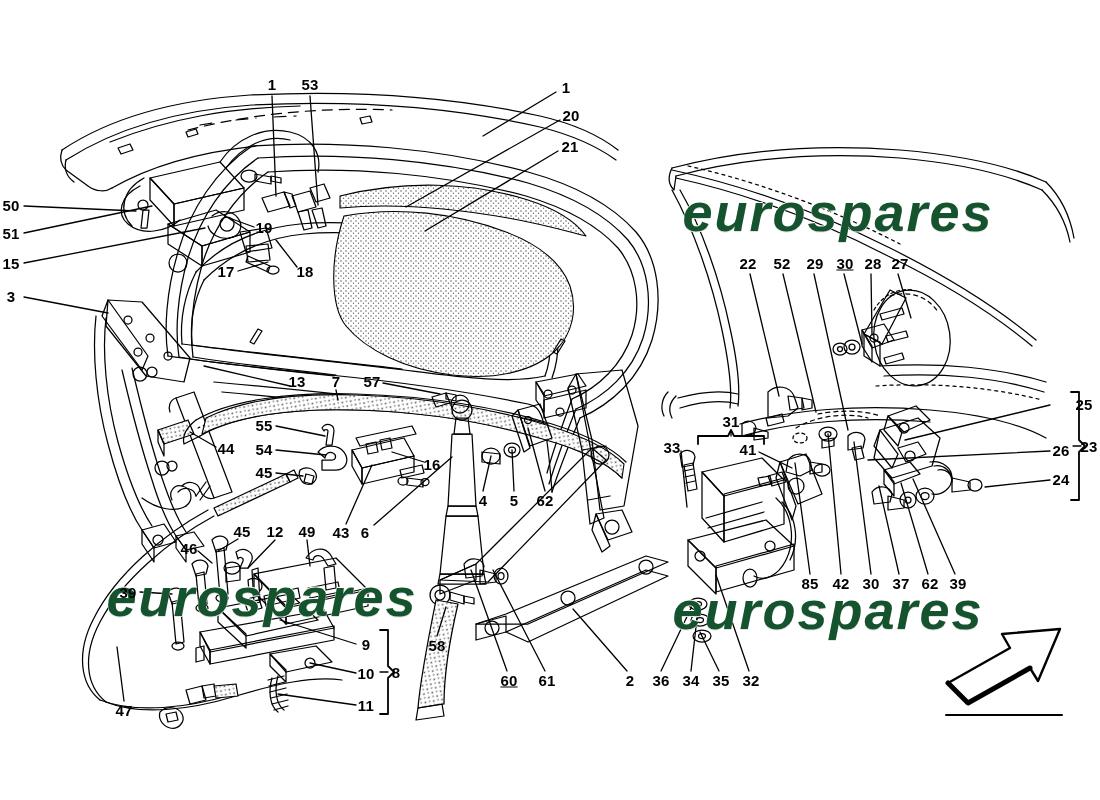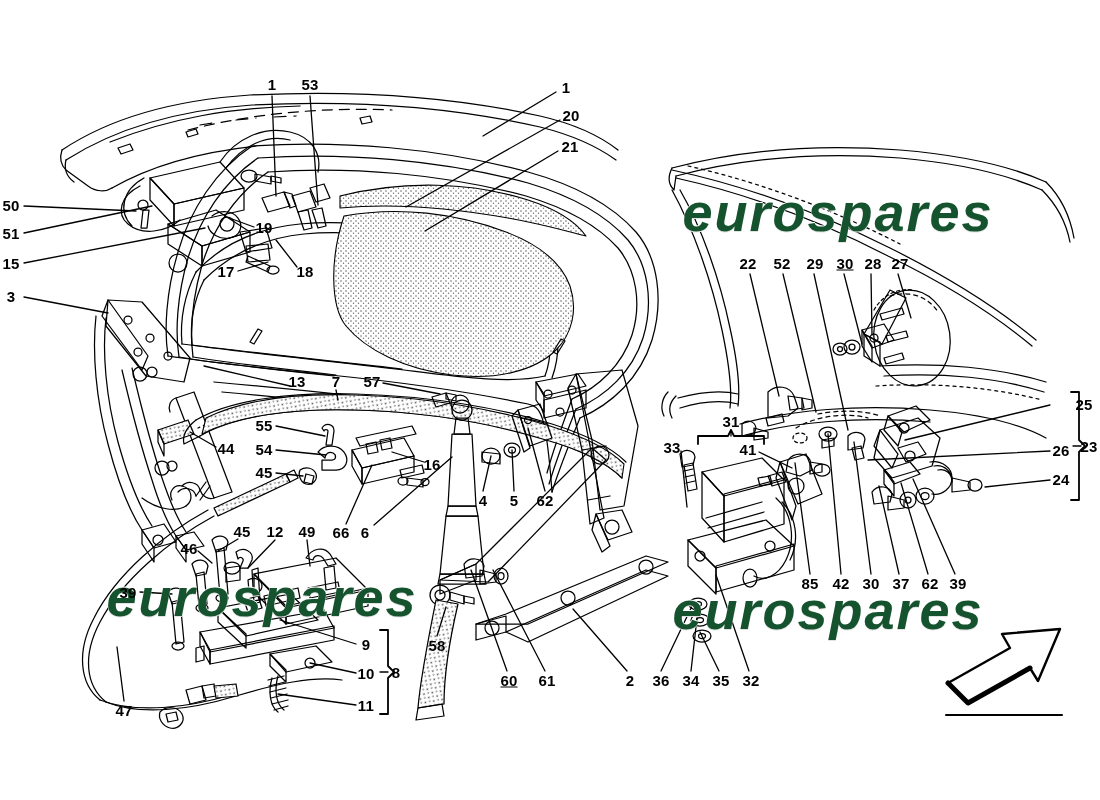--- a/index.html
+++ b/index.html
@@ -567,21 +567,21 @@
       <div class="lbl" style="left: 731px; top: 421px;">31</div>
       <div class="lbl" style="left: 748px; top: 449px;">41</div>
       <div class="lbl" style="left: 264px; top: 425px;">55</div>
       <div class="lbl" style="left: 264px; top: 449px;">54</div>
       <div class="lbl" style="left: 226px; top: 448px;">44</div>
       <div class="lbl" style="left: 264px; top: 472px;">45</div>
       <div class="lbl" style="left: 432px; top: 464px;">16</div>
       <div class="lbl" style="left: 483px; top: 500px;">4</div>
       <div class="lbl" style="left: 514px; top: 500px;">5</div>
       <div class="lbl" style="left: 545px; top: 500px;">62</div>
-      <div class="lbl" style="left: 341px; top: 532px;">66</div>
+      <div class="lbl" style="left: 341px; top: 532px;">43</div>
       <div class="lbl" style="left: 365px; top: 532px;">6</div>
       <div class="lbl" style="left: 242px; top: 531px;">45</div>
       <div class="lbl" style="left: 275px; top: 531px;">12</div>
       <div class="lbl" style="left: 307px; top: 531px;">49</div>
       <div class="lbl" style="left: 189px; top: 548px;">46</div>
       <div class="lbl" style="left: 128px; top: 592px;">39</div>
       <div class="lbl" style="left: 366px; top: 644px;">9</div>
       <div class="lbl" style="left: 396px; top: 672px;">8</div>
       <div class="lbl" style="left: 366px; top: 673px;">10</div>
       <div class="lbl" style="left: 366px; top: 705px;">11</div>

